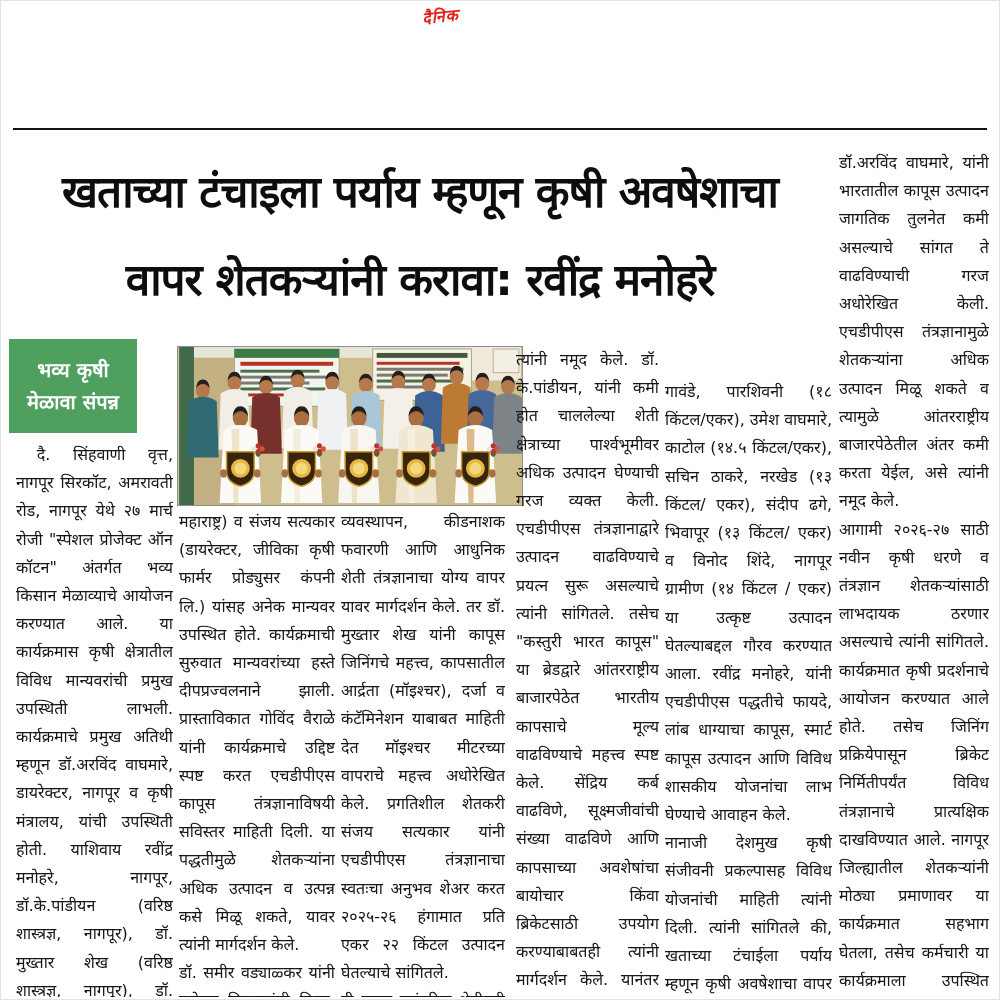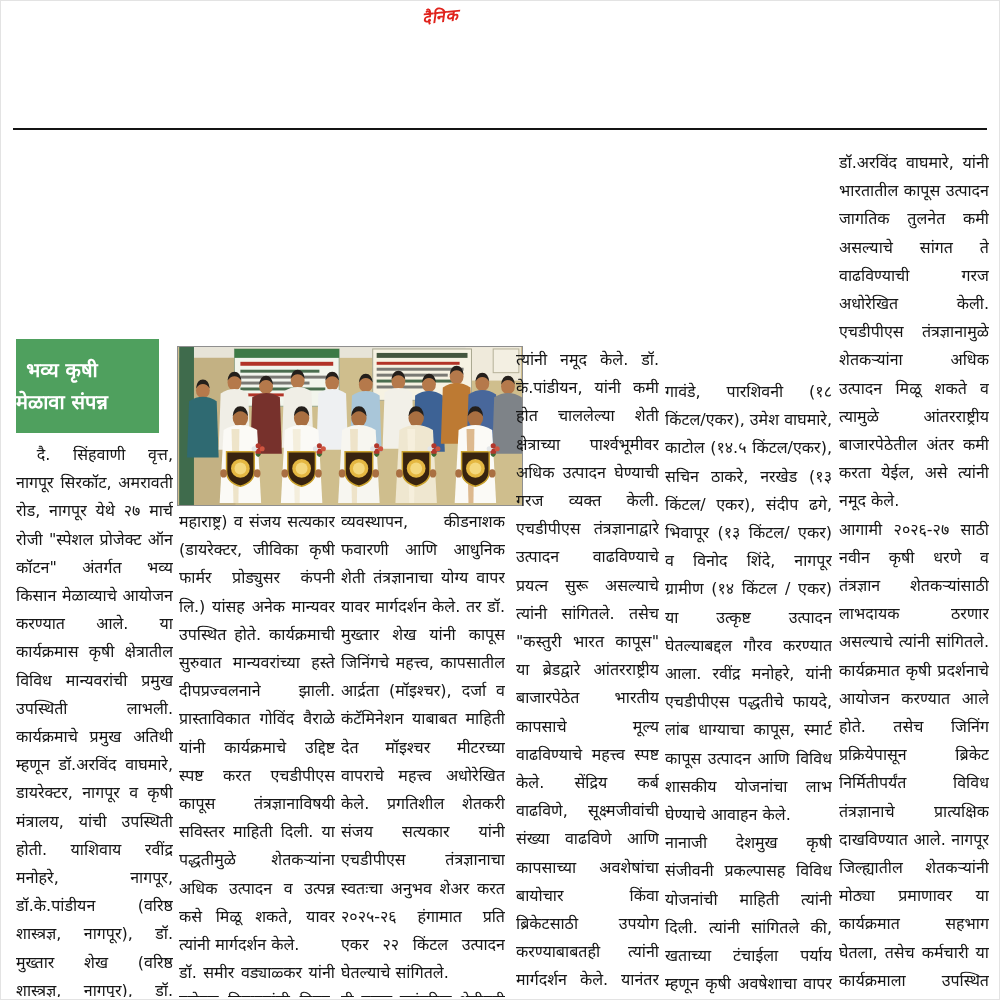--- a/index.html
+++ b/index.html
@@ -14,22 +14,22 @@
   .t-blue{color:var(--masthead_blue,#1b2fc0);margin-left:10px;}
   .dateline{margin-top:12px;font-size:18px;font-weight:600;color:#1d1d1d;
             font-family:"Liberation Sans",sans-serif;}
   .rule{position:absolute;top:127px;left:12px;right:12px;border-top:2px solid #141414;}
   
   .headline{position:absolute;top:136px;left:18px;width:802px;height:198px;margin:0;
             display:flex;align-items:center;justify-content:center;text-align:center;
             white-space:pre-line;font-size:44px;font-weight:800;line-height:88px;
             letter-spacing:-1px;color:var(--headline_ink,#0d0d0d);}
   
-  .kicker{position:absolute;top:338px;left:15px;width:143px;height:94px;
-          background:var(--kicker_green,#4fa05e);display:flex;align-items:center;}
+  .kicker{position:absolute;top:338px;left:8px;width:128px;height:94px;
+          background:var(--kicker_green,#4fa05e);display:flex;align-items:center;justify-content:center;}
   .kicker span{white-space:pre-line;text-align:center;color:#ffffff;font-size:20px;
                font-weight:700;line-height:32px;}
   
   .photo{position:absolute;top:345px;left:176px;width:346px;height:160px;margin:0;
          border:1px solid #8f8f8f;box-sizing:border-box;overflow:hidden;background:#cfbe8d;}
   
   .col{position:absolute;font-size:16px;line-height:28.2px;text-align:justify;
        white-space:pre-line;color:var(--body_ink,#161616);overflow:hidden;}
   .col1{top:440px;left:15px;width:157px;height:556px;text-indent:1.3em;}
   .col2{top:507px;left:178px;width:156px;height:489px;}
@@ -42,20 +42,22 @@
 <body>
 
 <div class="page">
 
   <header class="masthead">
     <span class="tagline">दैनिक</span>
   </header>
 
   <div class="rule"></div>
 
+  <h2 class="headline">खताच्या टंचाइला पर्याय म्हणून कृषी अवषेशाचा
+वापर शेतकऱ्यांनी करावा: रवींद्र मनोहरे</h2>
 
   <div class="kicker">
     <span>भव्य कृषी
 मेळावा संपन्न</span>
   </div>
 
   <figure class="photo">
     <svg viewBox="0 0 346 160" width="344" height="158" xmlns="http://www.w3.org/2000/svg">
       <defs>
         <g id="bman">

